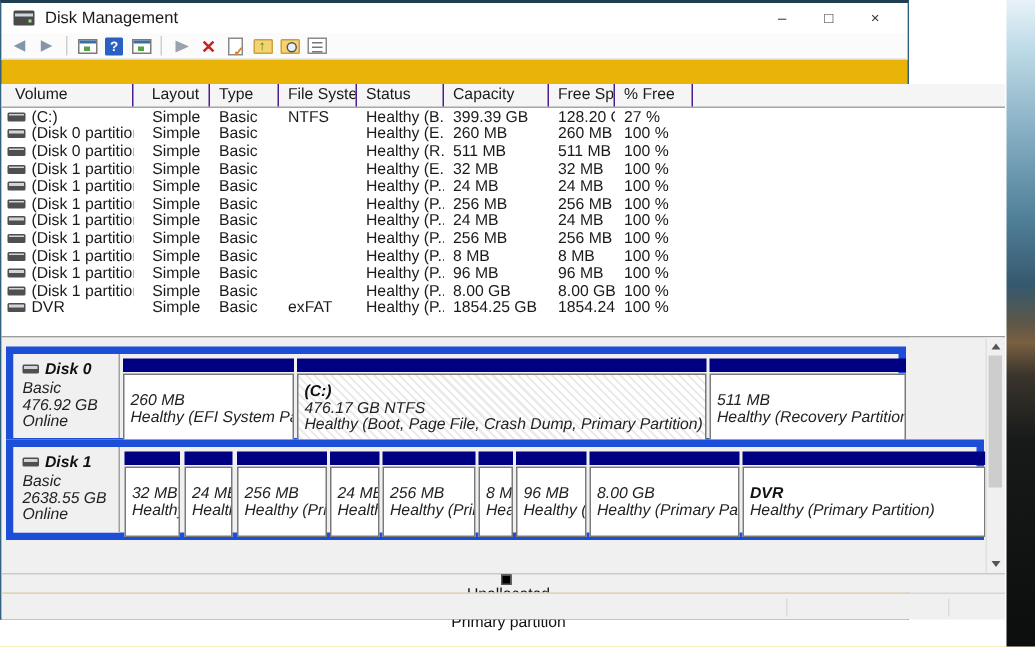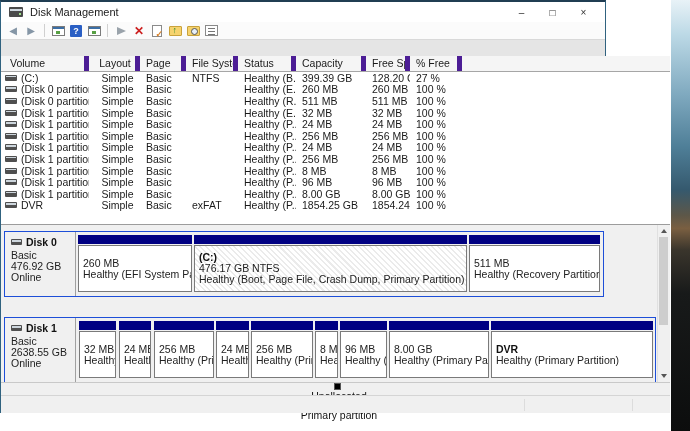--- a/index.html
+++ b/index.html
@@ -1,21 +1,21 @@
 <!DOCTYPE html>
 <html><head>
 <meta charset="utf-8">
 <style>
   * { margin:0; padding:0; box-sizing:border-box; }
   html,body { width:690px; height:431px; background:#ffffff; overflow:hidden;
               font-family:"Liberation Sans", sans-serif; -webkit-font-smoothing:antialiased; }
   .desktop-strip { position:absolute; left:671px; top:0; width:19px; height:431px;
     background:linear-gradient(180deg,#e8f2f7 0%,#bcd9e6 8%,#7fa9bf 22%,#4f7f98 34%,#35596e 44%,
                #5d5748 50%,#7a5f41 53%,#3a352c 58%,#181a1a 68%,#0c0d0d 100%); }
-  .window { position:absolute; left:0; top:0; width:606px; height:413px; background:#e5e5e5;
+  .window { position:absolute; left:0; top:0; width:606px; height:413px; background:#eab308;
             border:1px solid #30627f; border-top:2px solid #203d52; }
 
   
   .titlebar { height:20px; display:flex; align-items:center; background:#ffffff; }
   .app-icon { width:14px; height:10px; margin-left:8px; position:relative;
               background:#4a4a4a; border-radius:1px; }
   .app-icon::before { content:""; position:absolute; left:1px; top:2px; right:1px; height:2px; background:#cfd8df; }
   .app-icon::after  { content:""; position:absolute; right:2px; bottom:2px; width:2px; height:2px; background:#9fe08a; }
   .title-text { font-size:11px; color:#1a1a1a; margin-left:7px; }
   .win-controls { margin-left:auto; display:flex; }
@@ -48,34 +48,34 @@
   .folder-ic.search::after { content:""; position:absolute; right:1px; top:1px; width:5px; height:5px;
                              border:1.5px solid #555; border-radius:50%; background:#e8f0f8; }
   .list-ic { width:13px; height:11px; border:1px solid #8a8a8a; background:#fff; position:relative; }
   .list-ic::before { content:""; position:absolute; left:2px; top:2px; right:2px; height:1px;
                      background:#777; box-shadow:0 3px 0 #777, 0 6px 0 #777; }
 
   
   .list-pane { position:absolute; left:0; top:54px; width:669px; height:169px; background:#fff;
                border-bottom:1px solid #9c9c9c; overflow:hidden; }
   .thead { display:flex; height:16px; background:#f5f5f5; border-bottom:1px solid #a6a6a6; }
-  .th { font-size:10.5px; color:#1a1a1a; padding:1px 0 0 6px; border-right:5px solid #4c1d95;
+  .th { font-size:10.5px; color:#1a1a1a; padding:1px 0 0 6px; border-right:1px solid #4c1d95;
         overflow:hidden; white-space:nowrap; }
   .trow { display:flex; height:11.6px; align-items:center; }
   .c { font-size:10.5px; color:#1a1a1a; padding-left:6px; white-space:nowrap; overflow:hidden; }
   .w-vol{width:88px;} .w-layout{width:51px;text-align:center;} .w-type{width:46px;} .w-fs{width:52px;}
   .w-status{width:58px;} .w-cap{width:70px;} .w-free{width:44px;} .w-pct{width:52px;} .w-fill{flex:1; border-right:none;}
   .c-vol { display:flex; align-items:center; padding-left:4px; }
   .drive-ic { display:inline-block; width:12px; height:6px; background:#4f4f4f; border-radius:1px;
               margin-right:4px; position:relative; flex:none; }
   .drive-ic::before { content:""; position:absolute; left:1px; top:1px; right:1px; height:1.5px; background:#cdd6dd; }
 
   
   .graph-pane { position:absolute; left:0; top:223px; width:669px; height:157px; background:#f0f0f0; }
-  .disk-box { position:absolute; background:#f0f0f0; border:1px solid #1d4ed8; }
+  .disk-box { position:absolute; background:#f0f0f0; border:5px solid #1d4ed8;font-style:italic; }
   .disk-info { position:absolute; left:0; top:0; width:71px; height:100%; background:#f0f0f0;
                border-right:1px solid #a0a0a0; padding:4px 0 0 6px; }
   .disk-title { display:flex; align-items:center; font-size:10.5px; font-weight:bold; color:#111; margin-bottom:2px; }
   .disk-title .drive-ic { width:11px; height:6px; margin-right:4px; }
   .disk-line { font-size:10.5px; color:#222; line-height:11px; }
   .part { position:absolute; top:3px; height:57px; display:flex; flex-direction:column; }
   .part-bar { height:9px; background:#000082; flex:none; margin-bottom:1px; }
   .part-body { flex:1; background:#ffffff; border:1px solid #7a7a7a; overflow:hidden;
                display:flex; flex-direction:column; justify-content:center; padding-left:4px; }
   .part-body.hatched { background:repeating-linear-gradient(45deg,#ffffff 0 2.5px,#ebebeb 2.5px 4px); }
@@ -158,21 +158,21 @@
       </span>
     <span class="tb">
         <span class="list-ic"></span>
       </span>
   </div>
 
   <div class="list-pane">
     <div class="thead">
       <div class="th w-vol" style="padding-left:9px">Volume</div>
       <div class="th w-layout">Layout</div>
-      <div class="th w-type">Page</div>
+      <div class="th w-type">Type</div>
       <div class="th w-fs">File System</div>
       <div class="th w-status">Status</div>
       <div class="th w-cap">Capacity</div>
       <div class="th w-free">Free Sp...</div>
       <div class="th w-pct">% Free</div>
       <div class="th w-fill"></div>
     </div>
 
     <div class="trow">
       <div class="c w-vol c-vol">
@@ -361,21 +361,21 @@
       </div>
       <div class="part" style="left:464px; width:131px;">
         <div class="part-bar"></div>
         <div class="part-body">
           <div class="part-line">511 MB</div>
           <div class="part-line">Healthy (Recovery Partition)</div>
         </div>
       </div>
     </div>
 
-    <div class="disk-box" style="left:3px; top:92px; width:652px; height:67px;">
+    <div class="disk-box" style="left:3px; top:68px; width:652px; height:67px;">
       <div class="disk-info">
         <div class="disk-title">
             <span class="drive-ic"></span>
             <span>Disk 1</span>
           </div>
         <div class="disk-line">Basic</div>
         <div class="disk-line">2638.55 GB</div>
         <div class="disk-line">Online</div>
       </div>
       <div class="part" style="left:74px; width:37px;">

